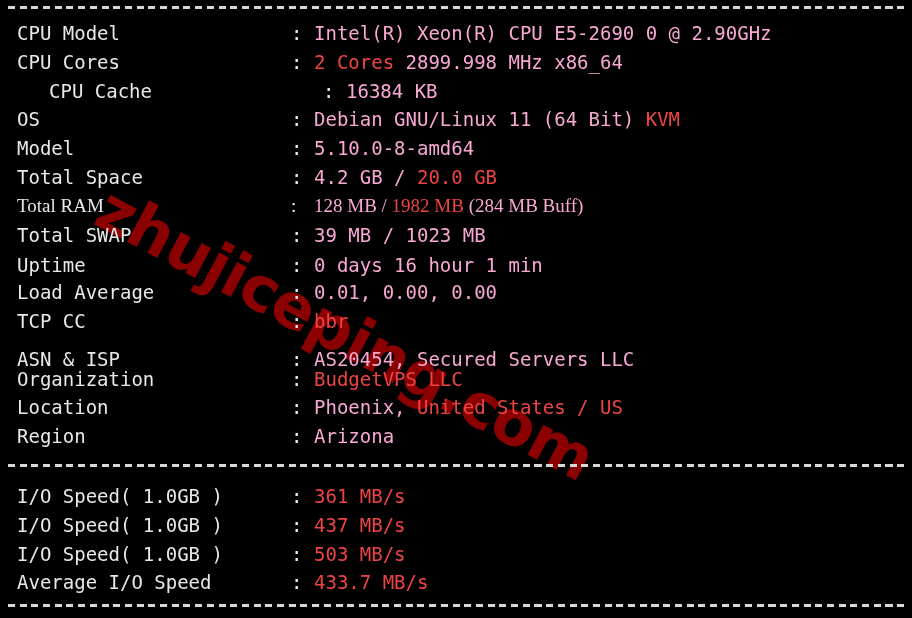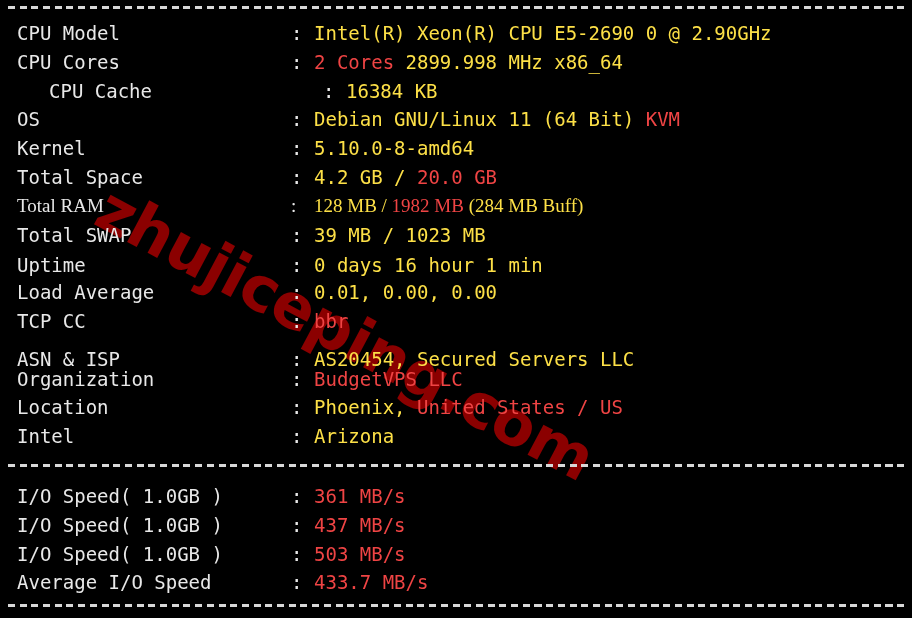--- a/index.html
+++ b/index.html
@@ -75,52 +75,52 @@
   .colon {
     position: absolute;
     left: 291px;
     color: #e8e8e8;
   }
   .value {
     position: absolute;
     left: 314px;
     white-space: pre;
   }
-  .c { color: #fde047; }   
+  .c { color: #f9a8d4; }   
   .y { color: #ef4444; }   
 </style>
 </head>
 <body>
 
 <div id="terminal">
 
   <div class="watermark">zhujiceping.com</div>
 
   <div class="content">
 
     <div class="sep" id="sep-top"></div>
     <div class="sep" id="sep-middle"></div>
     <div class="sep" id="sep-bottom"></div>
 
     <div id="system-info-block">
         <div class="row" style="top: 19px; padding-left: 8px;"><span class="label">CPU Model</span><span class="colon">:</span><span class="value"><span class="c">Intel(R) Xeon(R) CPU E5-2690 0 @ 2.90GHz</span></span></div>
         <div class="row" style="top: 47.8px;"><span class="label">CPU Cores</span><span class="colon">:</span><span class="value"><span class="y">2 Cores</span><span class="c"> 2899.998 MHz x86_64</span></span></div>
         <div class="row" style="top: 76.6px; margin-left: 32px;"><span class="label">CPU Cache</span><span class="colon">:</span><span class="value"><span class="c">16384 KB</span></span></div>
         <div class="row" style="top: 105.4px;"><span class="label">OS</span><span class="colon">:</span><span class="value"><span class="c">Debian GNU/Linux 11 (64 Bit) </span><span class="y">KVM</span></span></div>
-        <div class="row" style="top: 134.2px;"><span class="label">Kernel</span><span class="colon">:</span><span class="value"><span class="c">5.10.0-8-amd64</span></span></div>
+        <div class="row" style="top: 134.2px;"><span class="label">Model</span><span class="colon">:</span><span class="value"><span class="c">5.10.0-8-amd64</span></span></div>
         <div class="row" style="top: 163px;"><span class="label">Total Space</span><span class="colon">:</span><span class="value"><span class="c">4.2 GB </span><span class="c">/</span><span class="y"> 20.0 GB</span></span></div>
         <div class="row" style="top: 191.8px; font-family: Liberation Serif, serif;"><span class="label">Total RAM</span><span class="colon">:</span><span class="value"><span class="c">128 MB </span><span class="c">/</span><span class="y"> 1982 MB</span><span class="c"> (284 MB Buff)</span></span></div>
         <div class="row" style="top: 220.6px;"><span class="label">Total SWAP</span><span class="colon">:</span><span class="value"><span class="c">39 MB / 1023 MB</span></span></div>
         <div class="row" style="top: 251px; padding-left: 35px;"><span class="label">Uptime</span><span class="colon">:</span><span class="value"><span class="c">0 days 16 hour 1 min</span></span></div>
         <div class="row" style="top: 278.2px; text-decoration: underline;"><span class="label">Load Average</span><span class="colon">:</span><span class="value"><span class="c">0.01, 0.00, 0.00</span></span></div>
         <div class="row" style="top: 307px;"><span class="label">TCP CC</span><span class="colon">:</span><span class="value"><span class="y">bbr</span></span></div>
         <div class="row" style="top: 345px;"><span class="label">ASN &amp; ISP</span><span class="colon">:</span><span class="value"><span class="c">AS20454, Secured Servers LLC</span></span></div>
         <div class="row" style="top: 364.6px; padding-left: 14px;"><span class="label">Organization</span><span class="colon">:</span><span class="value"><span class="y">BudgetVPS LLC</span></span></div>
         <div class="row" style="top: 393.4px;"><span class="label">Location</span><span class="colon">:</span><span class="value"><span class="c">Phoenix, </span><span class="y">United States / US</span></span></div>
-        <div class="row" style="top: 422.2px;"><span class="label">Intel</span><span class="colon">:</span><span class="value"><span class="c">Arizona</span></span></div>
+        <div class="row" style="top: 422.2px;"><span class="label">Region</span><span class="colon">:</span><span class="value"><span class="c">Arizona</span></span></div>
       </div>
     <div id="io-block">
         <div class="row" style="top: 482px;"><span class="label">I/O Speed( 1.0GB )</span><span class="colon">:</span><span class="value"><span class="y">361 MB/s</span></span></div>
         <div class="row" style="top: 510.8px;"><span class="label">I/O Speed( 1.0GB )</span><span class="colon">:</span><span class="value"><span class="y">437 MB/s</span></span></div>
         <div class="row" style="top: 539.6px;"><span class="label">I/O Speed( 1.0GB )</span><span class="colon">:</span><span class="value"><span class="y">503 MB/s</span></span></div>
         <div class="row" style="top: 568.4px;"><span class="label">Average I/O Speed</span><span class="colon">:</span><span class="value"><span class="y">433.7 MB/s</span></span></div>
       </div>
 
   </div>
 </div>

